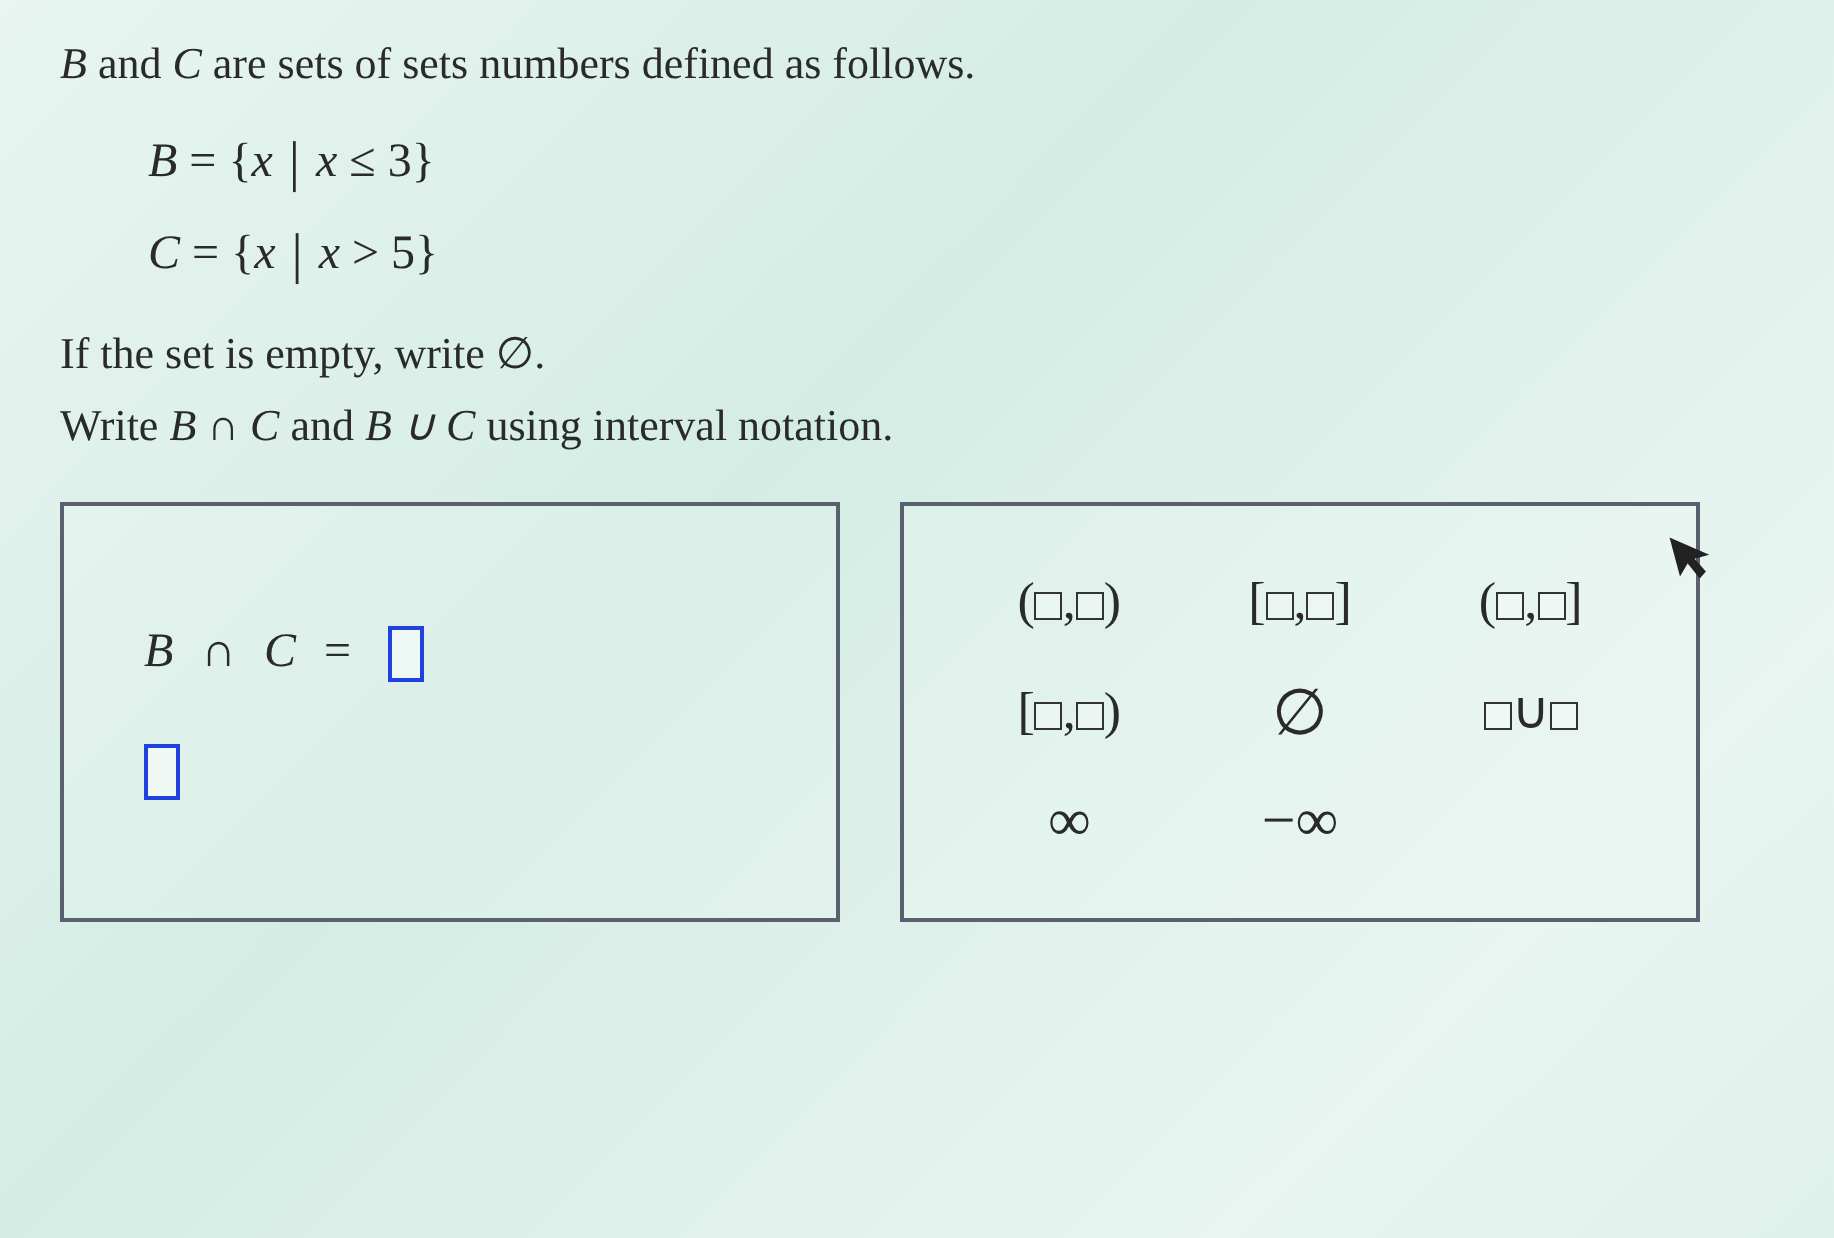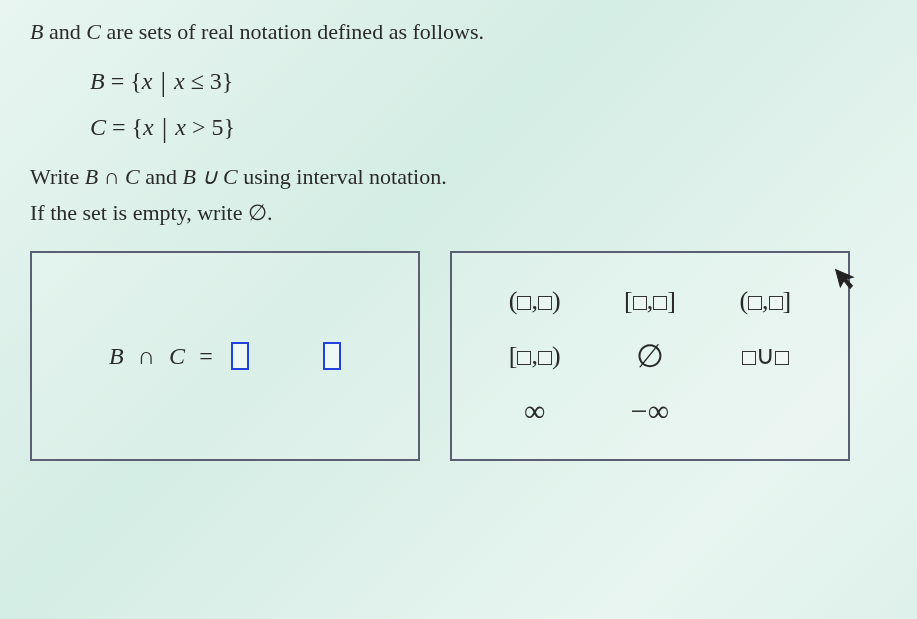--- a/index.html
+++ b/index.html
@@ -20,21 +20,21 @@
     }
     .problem-text {
       margin-bottom: 18px;
       line-height: 1.5;
     }
     .italic {
       font-style: italic;
       font-family: 'Times New Roman', serif;
     }
     .set-defs {
-      margin-left: 60px;
+      margin-left: 44px;
       margin-bottom: 20px;
     }
     .set-line {
       margin-bottom: 14px;
       font-size: 24px;
       font-family: 'Times New Roman', serif;
       font-style: italic;
     }
     .vbar {
       font-style: normal;
@@ -52,21 +52,21 @@
       display: flex;
       gap: 30px;
       margin-top: 25px;
     }
     .answer-box {
       border: 2px solid #5a6070;
       width: 390px;
       height: 210px;
       padding: 44px 40px;
       display: flex;
-      flex-direction: row;
+      flex-direction: column;
       justify-content: space-around;
       background: rgba(255,255,255,0.15);
     }
     .answer-row {
       font-family: 'Times New Roman', serif;
       font-style: italic;
       font-size: 24px;
       display: flex;
       align-items: center;
       gap: 14px;
@@ -119,38 +119,38 @@
       top: 265px;
       right: 60px;
       font-size: 24px;
       transform: rotate(-15deg);
     }
   </style>
 </head>
 <body>
 
 <div class="problem-text">
-  <span class="italic">B</span><span> and </span><span class="italic">C</span><span> are sets of real notation defined as follows.</span>
+  <span class="italic">B</span><span> and </span><span class="italic">C</span><span> are sets of sets numbers defined as follows.</span>
 </div>
 
 <div class="set-defs">
   <div class="set-line">
     B<span class="normal"> = {</span>x <span class="vbar">|</span> x <span class="normal">≤ 3}</span>
   </div>
   <div class="set-line">
     C<span class="normal"> = {</span>x <span class="vbar">|</span> x <span class="normal">&gt; 5}</span>
   </div>
 </div>
 
 <div class="instructions">
   <p>
-    <span>Write </span><span class="italic">B ∩ C</span><span> and </span><span class="italic">B ∪ C</span><span> using interval notation.</span>
+    <span>If the set is empty, write </span><span>∅</span><span>.</span>
   </p>
   <p>
-    <span>If the set is empty, write </span><span>∅</span><span>.</span>
+    <span>Write </span><span class="italic">B ∩ C</span><span> and </span><span class="italic">B ∪ C</span><span> using interval notation.</span>
   </p>
 </div>
 
 <div class="work-area">
   <div class="answer-box">
     <div class="answer-row">
       <span>B <span class="normal">∩</span> C <span class="normal">=</span></span>
       <span class="input-box"></span>
     </div>
     <div class="answer-row">

